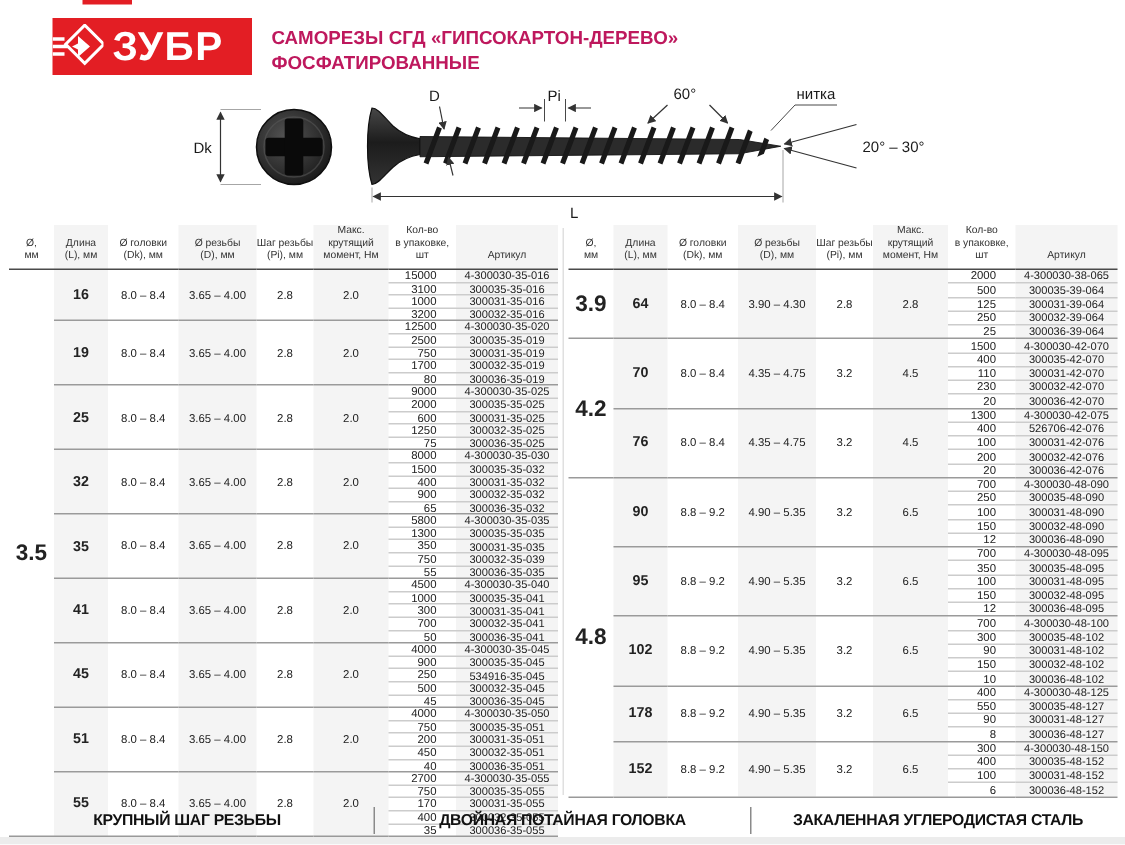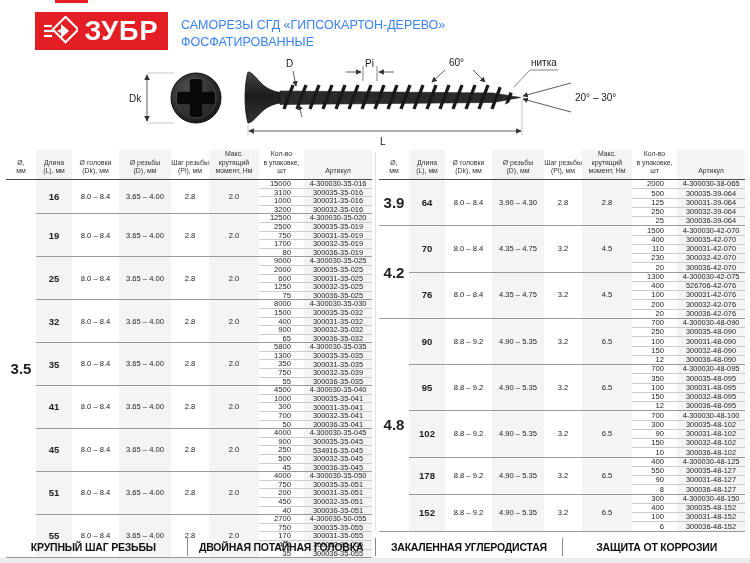--- a/index.html
+++ b/index.html
@@ -1,23 +1,23 @@
 <!DOCTYPE html>
 <html style="--red: #e31e24;"><head>
 <meta charset="utf-8">
 <style>
   html,body{margin:0;padding:0;}
   body{width:750px;height:563px;position:relative;background:#fff;overflow:hidden;
        font-family:"Liberation Sans",sans-serif;color:#222;}
   .edge-mark{position:absolute;left:55px;top:0;width:33px;height:3px;background:var(--red,#e31e24);}
   
   .logo{position:absolute;left:35px;top:12px;width:133px;height:38px;background:var(--red,#e31e24);
-        display:flex;align-items:center;justify-content:center;gap:6px;}
+        display:flex;align-items:center;justify-content:flex-start;gap:6px;}
   .logo-text{color:#fff;font-weight:bold;font-size:27px;letter-spacing:1px;line-height:1;padding-top:1px;}
-  .title{position:absolute;left:181px;top:17px;font-weight:normal;font-size:12.5px;line-height:1.35;color:#3b82f6;}
+  .title{position:absolute;left:181px;top:17px;font-weight:bold;font-size:12.5px;line-height:1.35;color:#be185d;}
   
   .diagram{position:absolute;left:128px;top:53px;width:505px;height:97px;}
   .dim-text{font-size:10px;fill:#1a1a1a;font-family:"Liberation Sans",sans-serif;}
   
   .cat-table{position:absolute;top:150px;border-collapse:collapse;table-layout:fixed;width:366px;
              font-size:7.6px;line-height:1;color:#222;border-bottom:1px solid #999;}
   .t-left{left:6px;}
   .t-right{left:379px;}
   .cat-table th{font-size:6.9px;font-weight:normal;color:#333;vertical-align:bottom;
                 padding:0 0 3px 0;line-height:1.25;border-bottom:1px solid #4a4a4a;height:26px;text-align:center;}
@@ -391,21 +391,21 @@
         <td class="qty sub">40</td>
         <td class="art band sub">300036-35-051</td>
       </tr>
       <tr class="grp">
         <td class="len band" rowspan="5">55</td>
         <td rowspan="5">8.0 – 8.4</td>
         <td class="band" rowspan="5">3.65 – 4.00</td>
         <td rowspan="5">2.8</td>
         <td class="band" rowspan="5">2.0</td>
         <td class="qty">2700</td>
-        <td class="art band">4-300030-50-055</td>
+        <td class="art band">4-300030-35-055</td>
       </tr>
       <tr>
         <td class="qty sub">750</td>
         <td class="art band sub">300035-35-055</td>
       </tr>
       <tr>
         <td class="qty sub">170</td>
         <td class="art band sub">300031-35-055</td>
       </tr>
       <tr>
@@ -664,15 +664,14 @@
         <td class="qty sub">6</td>
         <td class="art band sub">300036-48-152</td>
       </tr>
     </tbody>
 </table>
 
 <div class="footer">
   <div class="feat">КРУПНЫЙ ШАГ РЕЗЬБЫ</div>
   <div class="feat">ДВОЙНАЯ ПОТАЙНАЯ ГОЛОВКА</div>
   <div class="feat">ЗАКАЛЕННАЯ УГЛЕРОДИСТАЯ СТАЛЬ</div>
-  <div class="feat">ЗАЩИТА ОТ КОРРОЗИИ</div>
 </div>
 <div class="bottom-strip"></div>
 
 </body></html>

